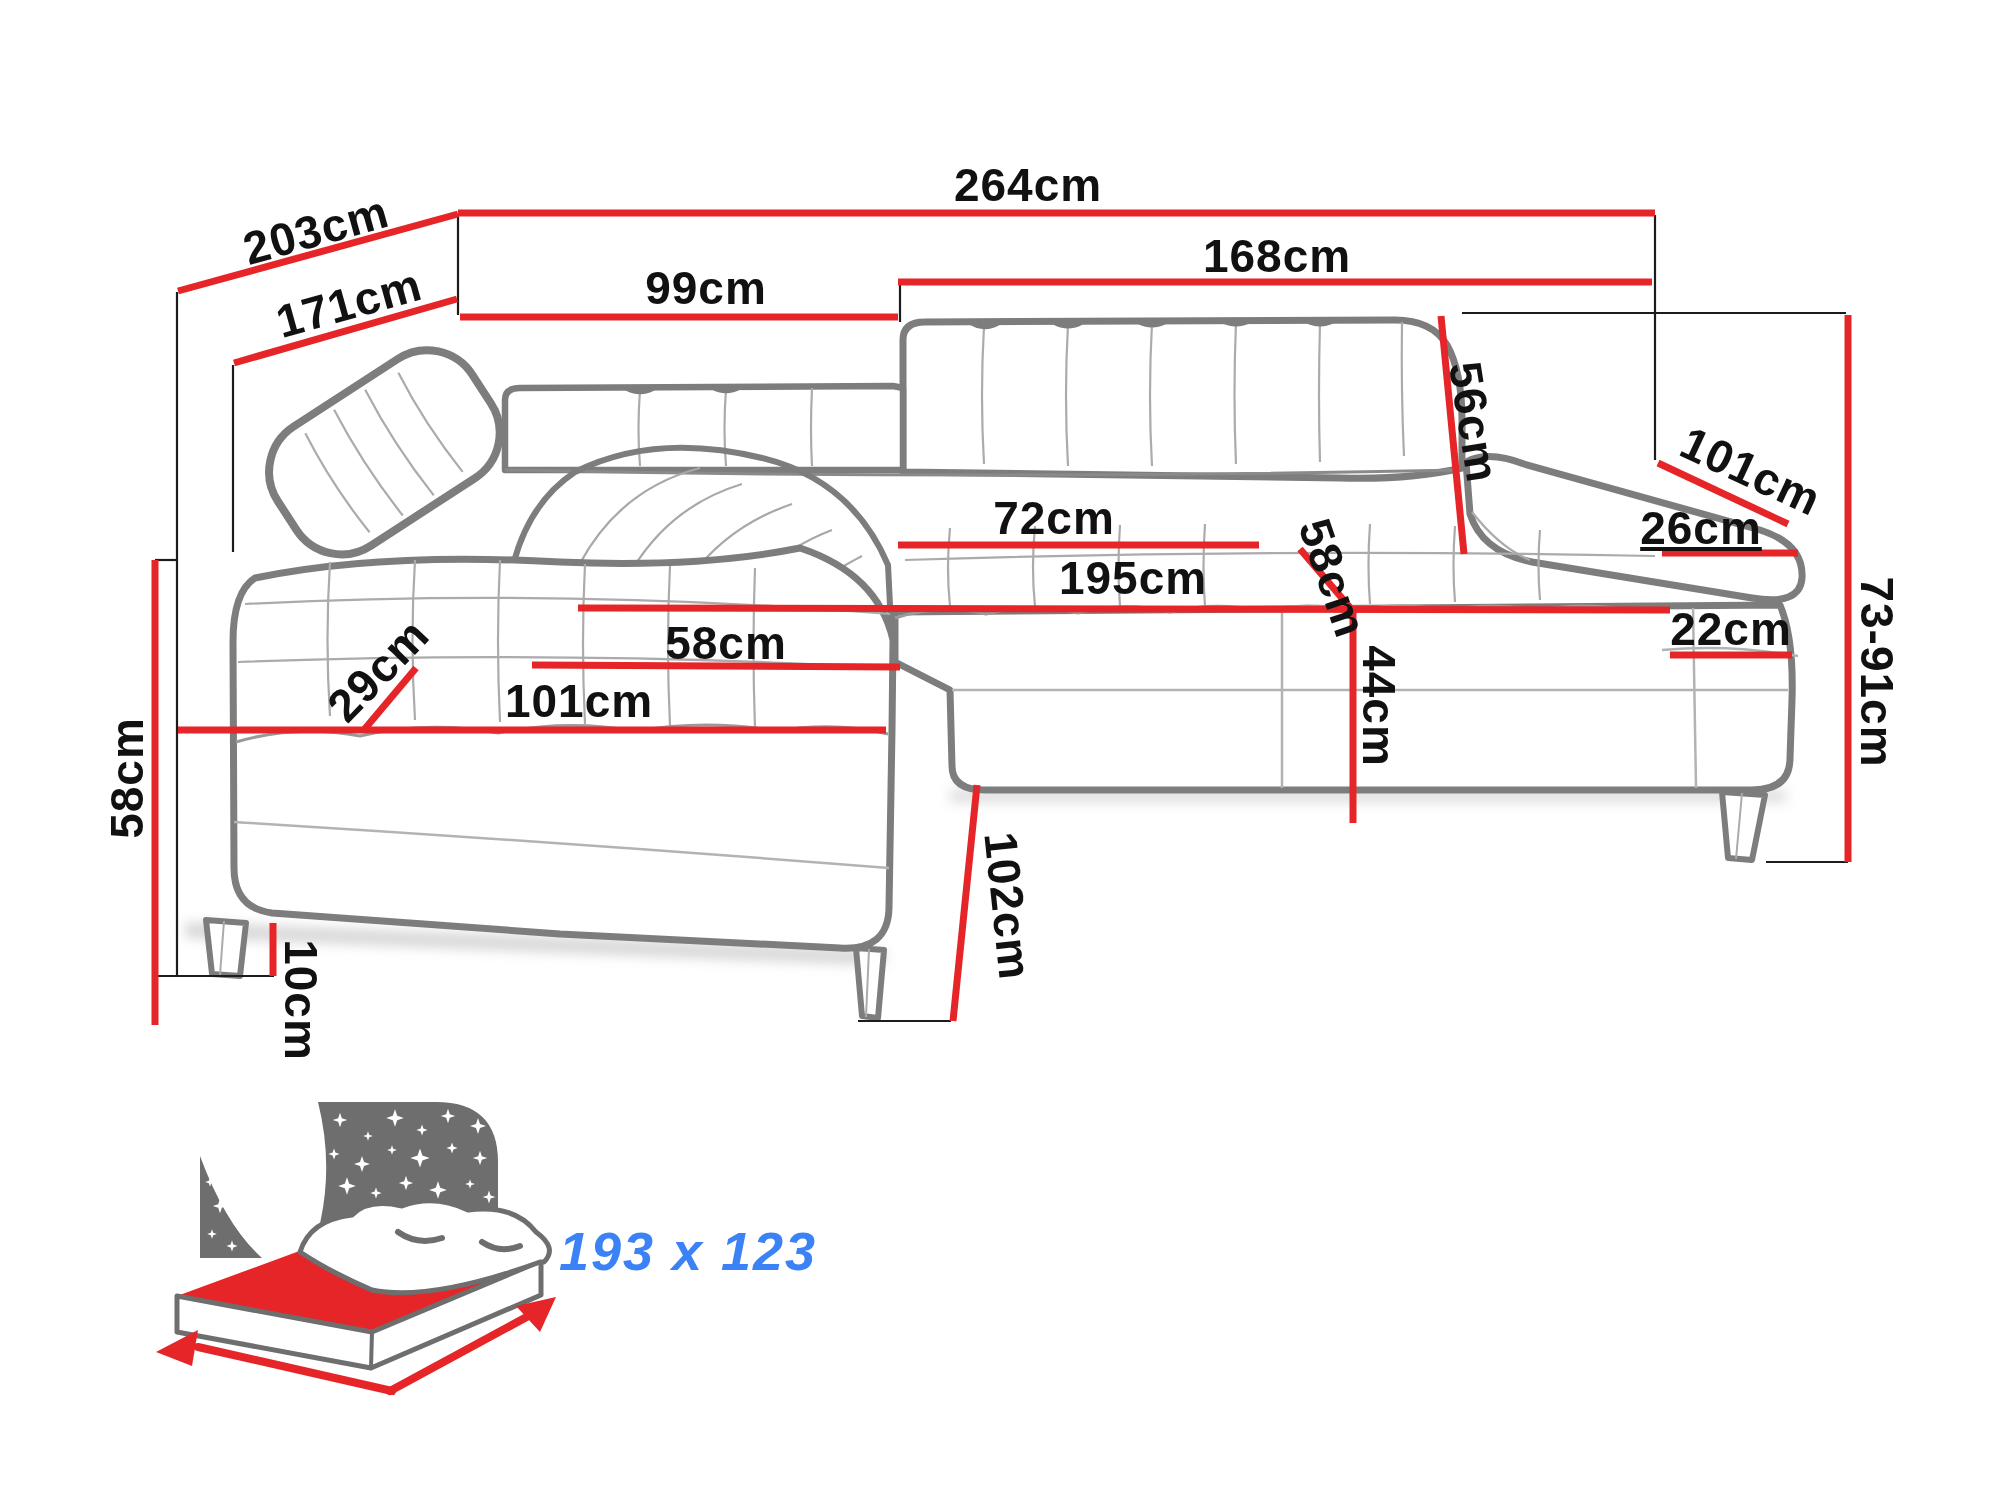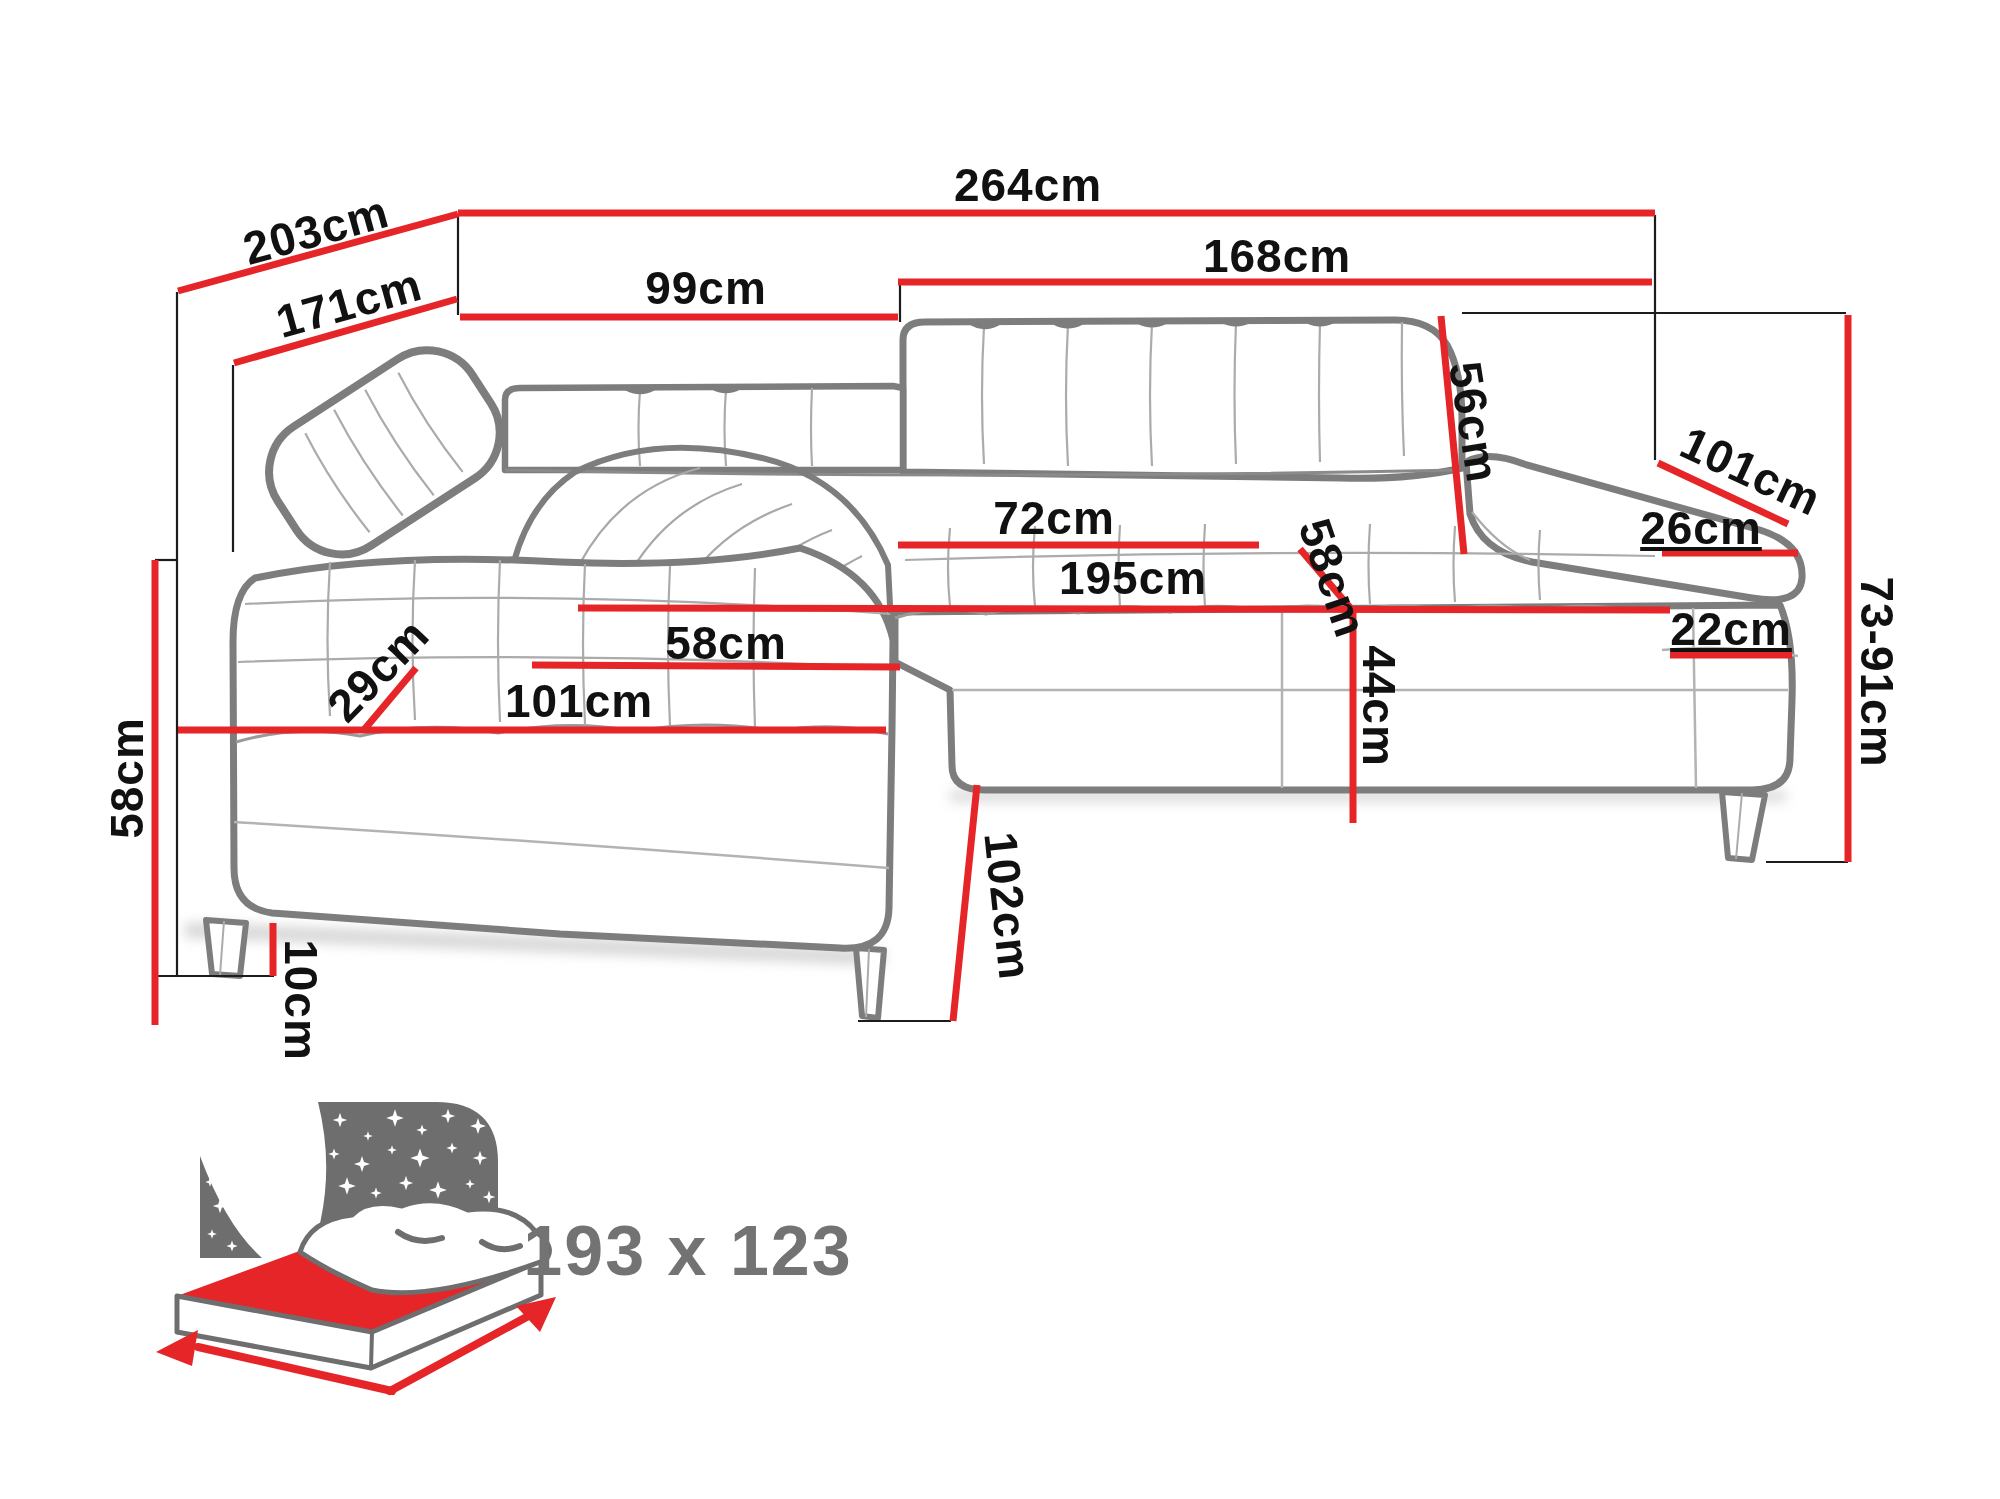--- a/index.html
+++ b/index.html
@@ -19,25 +19,26 @@
     letter-spacing:1px;
     color:#111;
     white-space:nowrap;
     line-height:1;
   }
   .dim.r{transform-origin:center center;}
   .bed-size{
     position:absolute;
     transform:translate(-50%,-50%);
     font-weight:700;
-    font-size:70px;
+    font-size:54px;
     letter-spacing:2px;
-    color:#737373;
+    color:#3b82f6;
     white-space:nowrap;
     line-height:1;
+    font-style:italic;
   }
 </style>
 </head>
 <body>
 
 <div class="canvas">
 
   <svg width="2000" height="1499" viewBox="0 0 2000 1499">
     <defs>
       <filter id="soft" x="-40%" y="-40%" width="180%" height="180%">
@@ -260,21 +261,21 @@
 
   <div class="dim" style="left:1028px;top:185px;">264cm</div>
   <div class="dim r" style="left:316px;top:230px;transform:translate(-50%,-50%) rotate(-15.5deg);">203cm</div>
   <div class="dim r" style="left:349px;top:303px;transform:translate(-50%,-50%) rotate(-15.5deg);">171cm</div>
   <div class="dim" style="left:661px;top:288px;margin-left:45px;">99cm</div>
   <div class="dim" style="left:1277px;top:256px;">168cm</div>
   <div class="dim r" style="left:1474px;top:422px;transform:translate(-50%,-50%) rotate(81deg);">56cm</div>
   <div class="dim r" style="left:1751px;top:471px;transform:translate(-50%,-50%) rotate(25deg);">101cm</div>
   <div class="dim" style="left:1701px;top:528px;text-decoration:underline;">26cm</div>
   <div class="dim r" style="left:1877px;top:672px;transform:translate(-50%,-50%) rotate(90deg);">73-91cm</div>
-  <div class="dim" style="left:1731px;top:629px;text-decoration:underline;">22cm</div>
+  <div class="dim" style="left:1731px;top:629px;">22cm</div>
   <div class="dim" style="left:1054px;top:518px;">72cm</div>
   <div class="dim r" style="left:1333px;top:578px;transform:translate(-50%,-50%) rotate(71deg);">58cm</div>
   <div class="dim" style="left:1133px;top:578px;">195cm</div>
   <div class="dim r" style="left:1379px;top:706px;transform:translate(-50%,-50%) rotate(90deg);">44cm</div>
   <div class="dim" style="left:726px;top:643px;">58cm</div>
   <div class="dim r" style="left:378px;top:670px;transform:translate(-50%,-50%) rotate(-46deg);">29cm</div>
   <div class="dim" style="left:579px;top:701px;">101cm</div>
   <div class="dim r" style="left:127px;top:778px;transform:translate(-50%,-50%) rotate(-90deg);">58cm</div>
   <div class="dim r" style="left:301px;top:1000px;transform:translate(-50%,-50%) rotate(90deg);">10cm</div>
   <div class="dim r" style="left:1008px;top:906px;transform:translate(-50%,-50%) rotate(84deg);">102cm</div>

